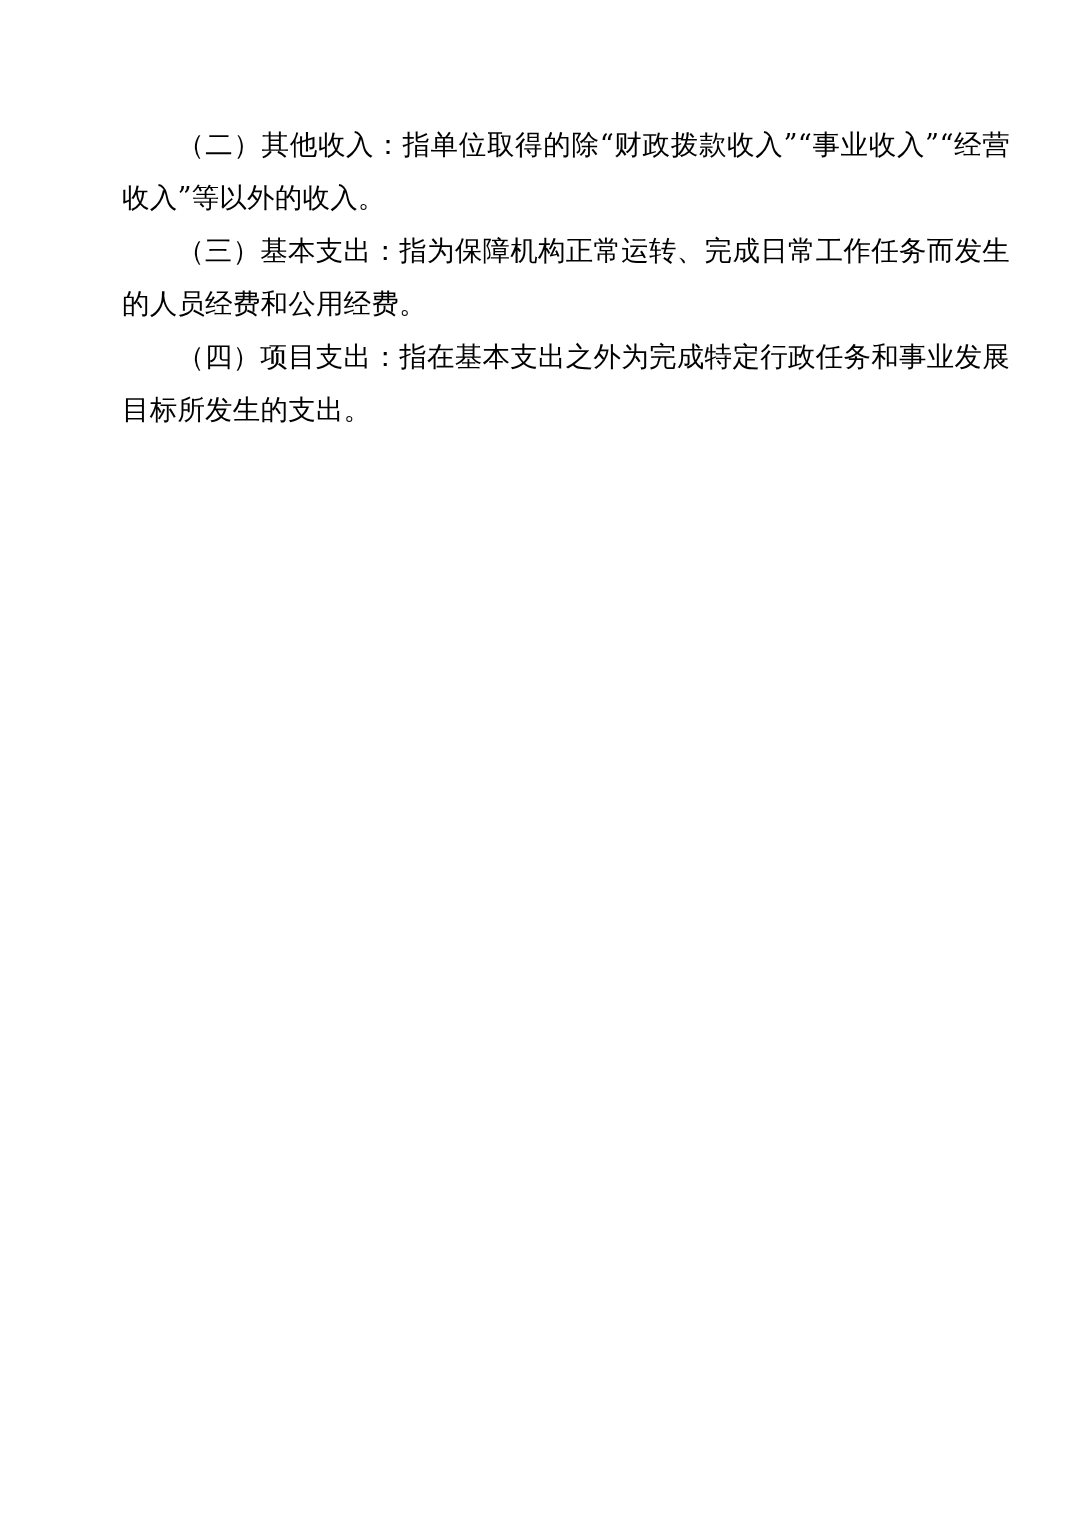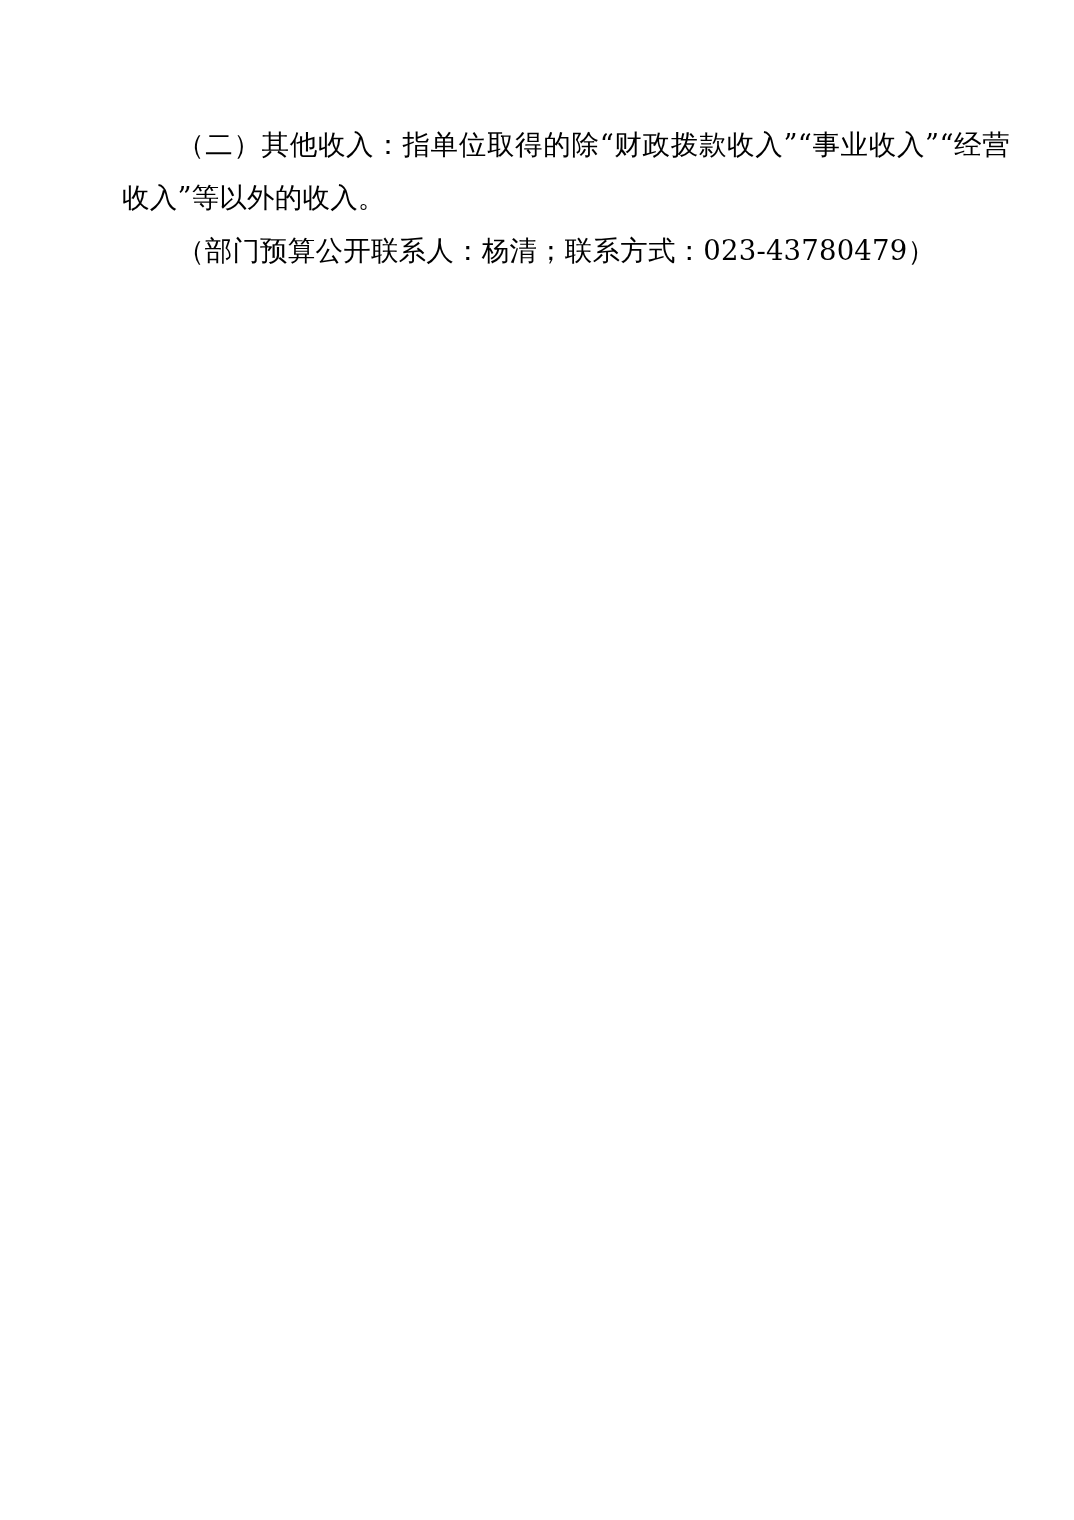--- a/index.html
+++ b/index.html
@@ -42,21 +42,24 @@
 </head>
 <body>
 
 <div class="page">
   <div class="doc-body">
 
     <p class="para">
       <span>（二）其他收入：指单位取得的除“财政拨款收入”“事业收入”“经营收入”等以外的收入。</span>
     </p>
 
+    <p class="para">
+      <span>（三）基本支出：指为保障机构正常运转、完成日常工作任务而发生的人员经费和公用经费。</span>
+    </p>
+
+    <p class="para">
+      <span>（四）项目支出：指在基本支出之外为完成特定行政任务和事业发展目标所发生的支出。</span>
+    </p>
 
 
-
-    <p class="para contact">
-      <span>（部门预算公开联系人：杨清；联系方式：023-43780479）</span>
-    </p>
 
   </div>
 </div>
 
 </body></html>

